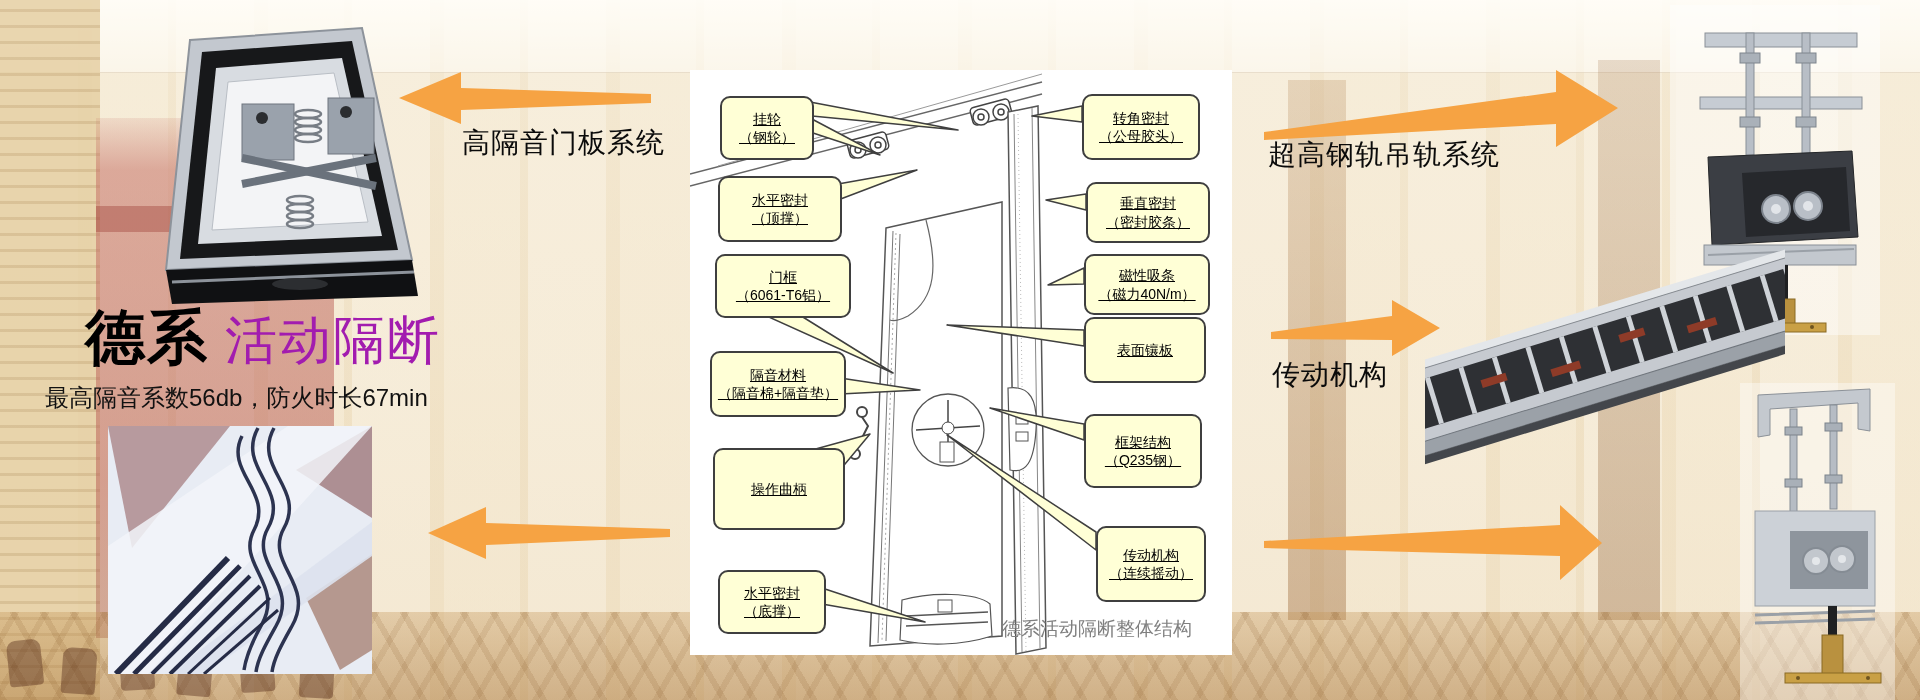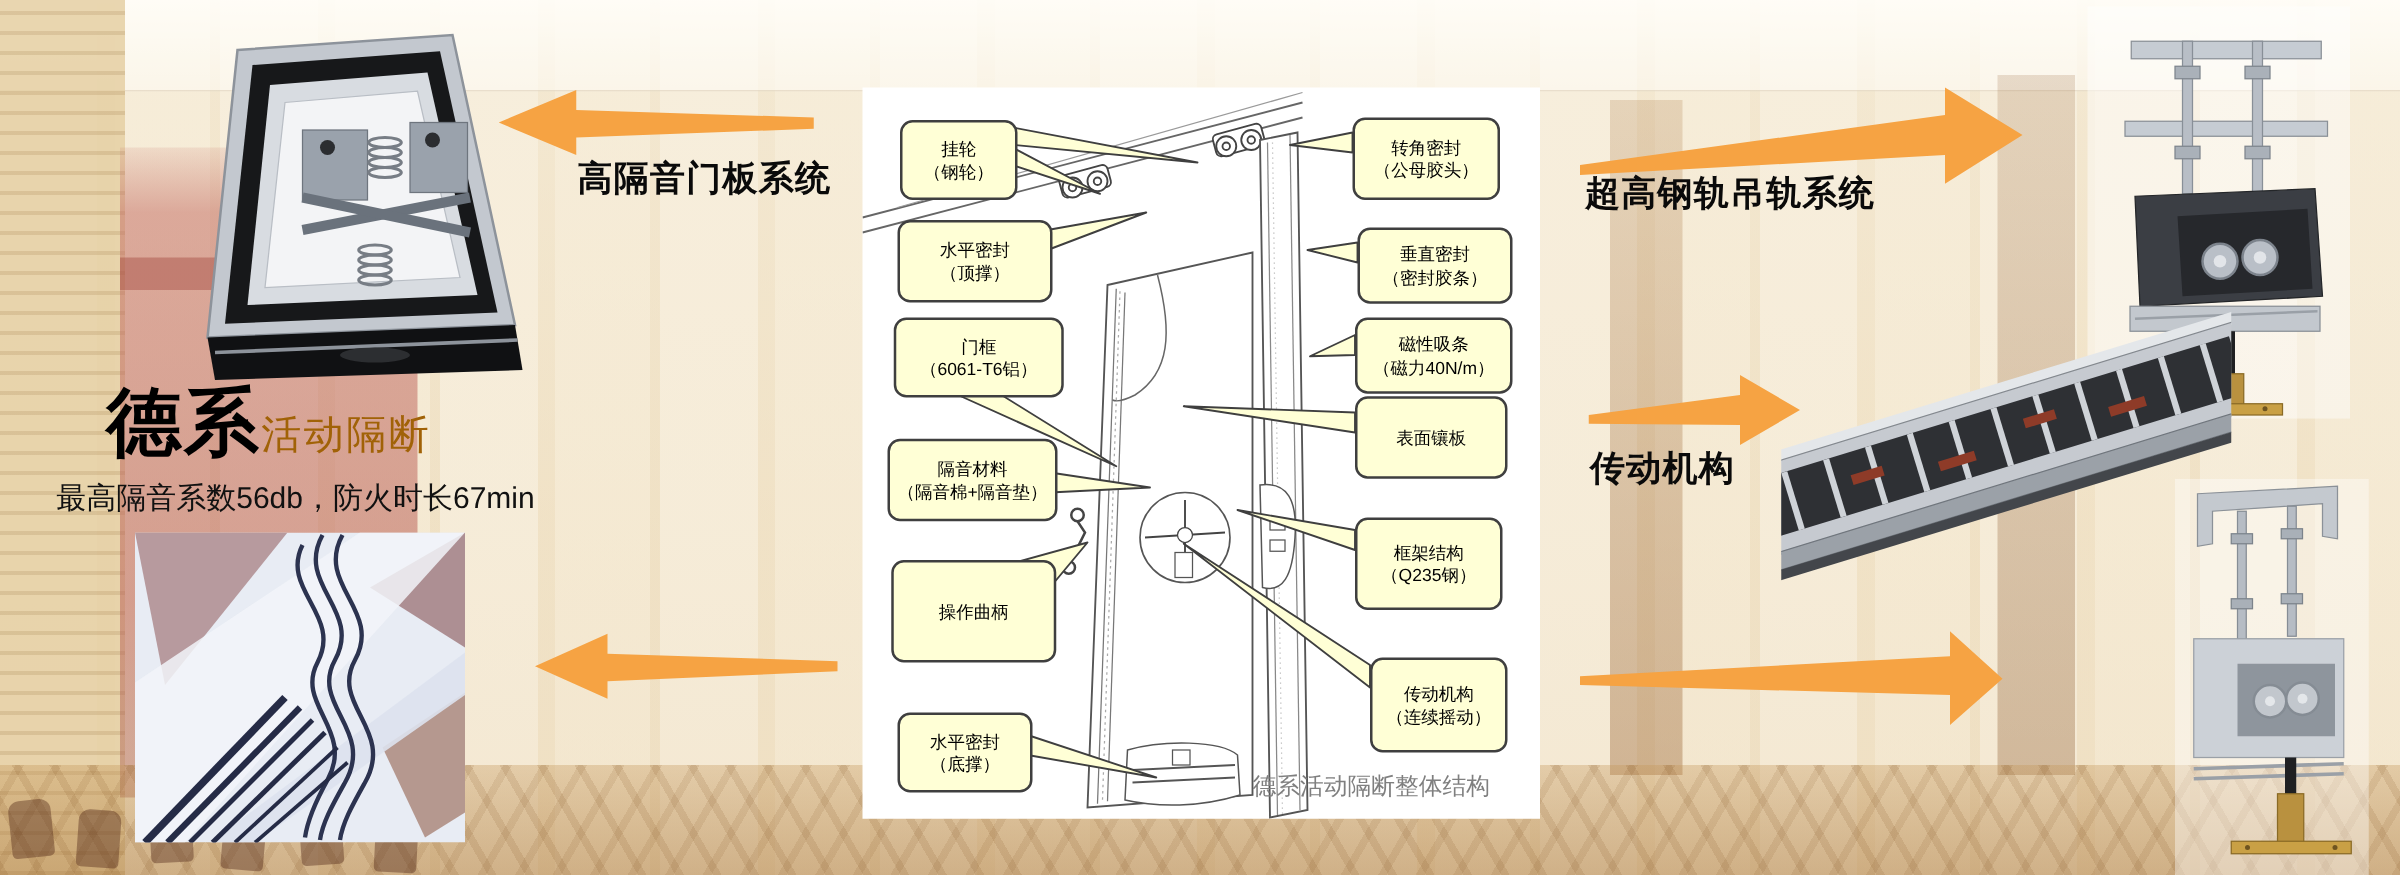--- a/index.html
+++ b/index.html
@@ -25,29 +25,29 @@
   .bg-carpet{left:0;top:612px;width:1920px;height:88px;z-index:0;
     background:
       repeating-linear-gradient(60deg, rgba(120,70,20,.12) 0 6px, transparent 6px 26px),
       repeating-linear-gradient(-60deg, rgba(120,70,20,.10) 0 6px, transparent 6px 26px),
       linear-gradient(180deg, rgba(196,150,88,.35), rgba(172,122,62,.50));}
   .chair{position:absolute;width:34px;height:46px;background:rgba(70,30,15,.38);
     border-radius:9px 9px 4px 4px;z-index:1;}
   
   .title-wrap{left:85px;top:298px;z-index:4;display:flex;align-items:baseline;white-space:nowrap;}
   .title-bold{font-size:60px;font-weight:700;color:#000;letter-spacing:2px;}
-  .title-light{font-size:32px;font-weight:400;color:#a16207;letter-spacing:2px;}
+  .title-light{font-size:52px;font-weight:400;color:#a21caf;margin-left:16px;letter-spacing:2px;}
   .subtitle{left:45px;top:382px;z-index:4;font-size:24px;color:#111;white-space:nowrap;}
-  .sys-label{z-index:4;font-size:28px;font-weight:700;color:#0a0a0a;letter-spacing:1px;white-space:nowrap;}
+  .sys-label{z-index:4;font-size:28px;font-weight:400;color:#0a0a0a;letter-spacing:1px;white-space:nowrap;}
   
   .panel{left:690px;top:70px;width:542px;height:585px;background:#fff;z-index:2;}
   .panel svg{position:absolute;left:0;top:0;}
   .callout{position:absolute;background:#FFFFD6;border:2px solid #3F3F3F;border-radius:10px;
     display:flex;flex-direction:column;justify-content:center;align-items:center;
-    font-size:14px;font-weight:500;color:#000;line-height:1.3;text-align:center;z-index:3;white-space:nowrap;}
+    font-size:14px;font-weight:500;color:#000;line-height:1.3;text-align:center;z-index:3;white-space:nowrap;text-decoration:underline;}
   .caption{position:absolute;left:312px;top:546px;font-size:19px;color:#7F7F7F;z-index:3;white-space:nowrap;}
   
   .arrow{z-index:2;}
   .photo{z-index:2;}
 </style>
 </head>
 <body>
 
 <div id="stage">
 

